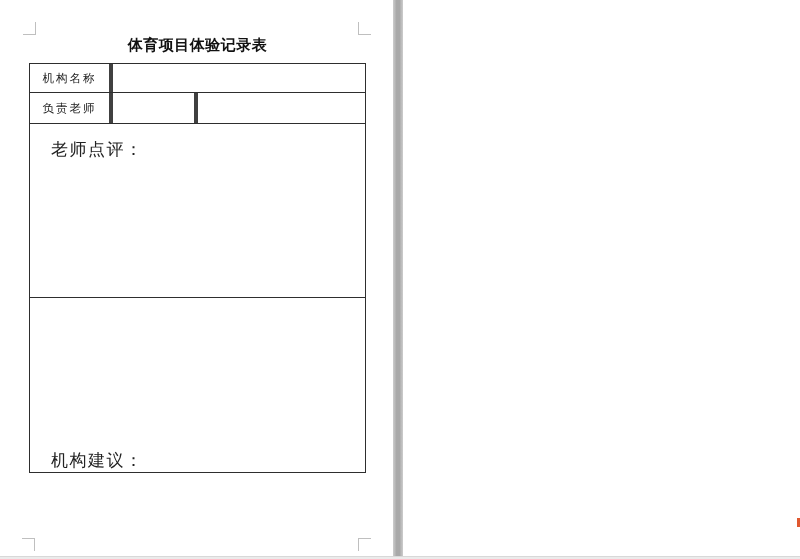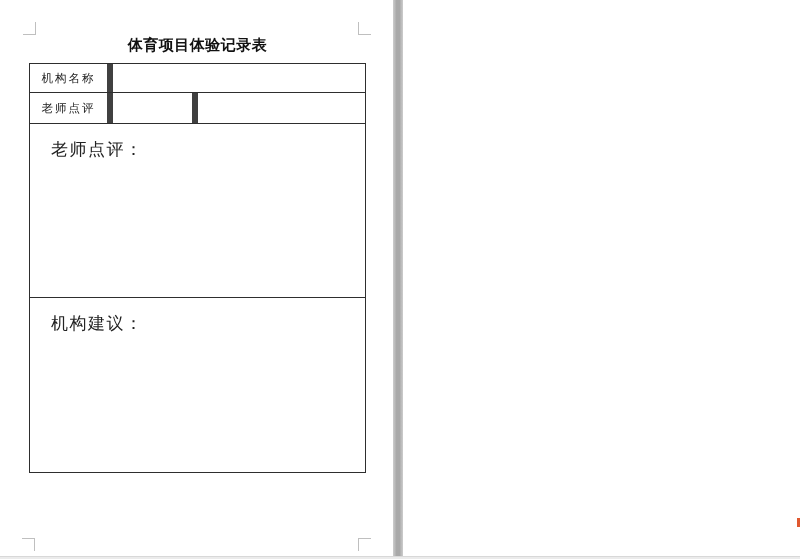--- a/index.html
+++ b/index.html
@@ -41,25 +41,25 @@
   }
   .lp-title { left: 29px; width: 337px; top: 36px; }
 
   
   .lp-table {
     position: absolute; left: 29px; top: 63px; width: 337px;
     border: 1px solid #2e2e2e; display: flex; flex-direction: column;
     background: #fff;
   }
   .lp-row { display: flex; border-bottom: 1px solid #2e2e2e; }
-  .lp-row:last-child { border-bottom: none; }
+  .lp-row:last-child { border-bottom: none; align-items: flex-end; }
   .lp-row.r-small { height: 29px; }
   .lp-row.r-small3 { height: 31px; }
   .lp-row.r-big { height: 174px; }
-  .lp-cell { border-right: 6px solid #404040; display: flex; align-items: center; justify-content: center; }
+  .lp-cell { border-right: 4px solid #404040; display: flex; align-items: center; justify-content: center; }
   .lp-cell:last-child { border-right: none; }
   .c-label { width: 83px; font-size: 11.5px; letter-spacing: 2px; color: #222; }
   .c-input-mid { width: 85px; }
   .c-label2 { width: 83px; font-size: 11.5px; letter-spacing: 2px; color: #222; }
   .c-input-end { flex: 1; }
   .c-wide { flex: 1; }
   .c-block {
     flex: 1; display: block; padding: 14px 0 0 21px;
     font-size: 17px; letter-spacing: 1.5px; color: #222;
   }
@@ -71,21 +71,21 @@
 
   <div class="page page-left">
     <div class="doc-title lp-title">体育项目体验记录表</div>
 
     <div class="lp-table">
       <div class="lp-row r-small">
         <div class="lp-cell c-label">机构名称</div>
         <div class="lp-cell c-wide"></div>
       </div>
       <div class="lp-row r-small3">
-        <div class="lp-cell c-label">老师点评</div>
+        <div class="lp-cell c-label">负责老师</div>
         <div class="lp-cell c-input-mid"></div>
         <div class="lp-cell c-input-end"></div>
       </div>
       <div class="lp-row r-big">
         <div class="lp-cell c-block">
           <span>老师点评：</span>
         </div>
       </div>
       <div class="lp-row r-big">
         <div class="lp-cell c-block">

